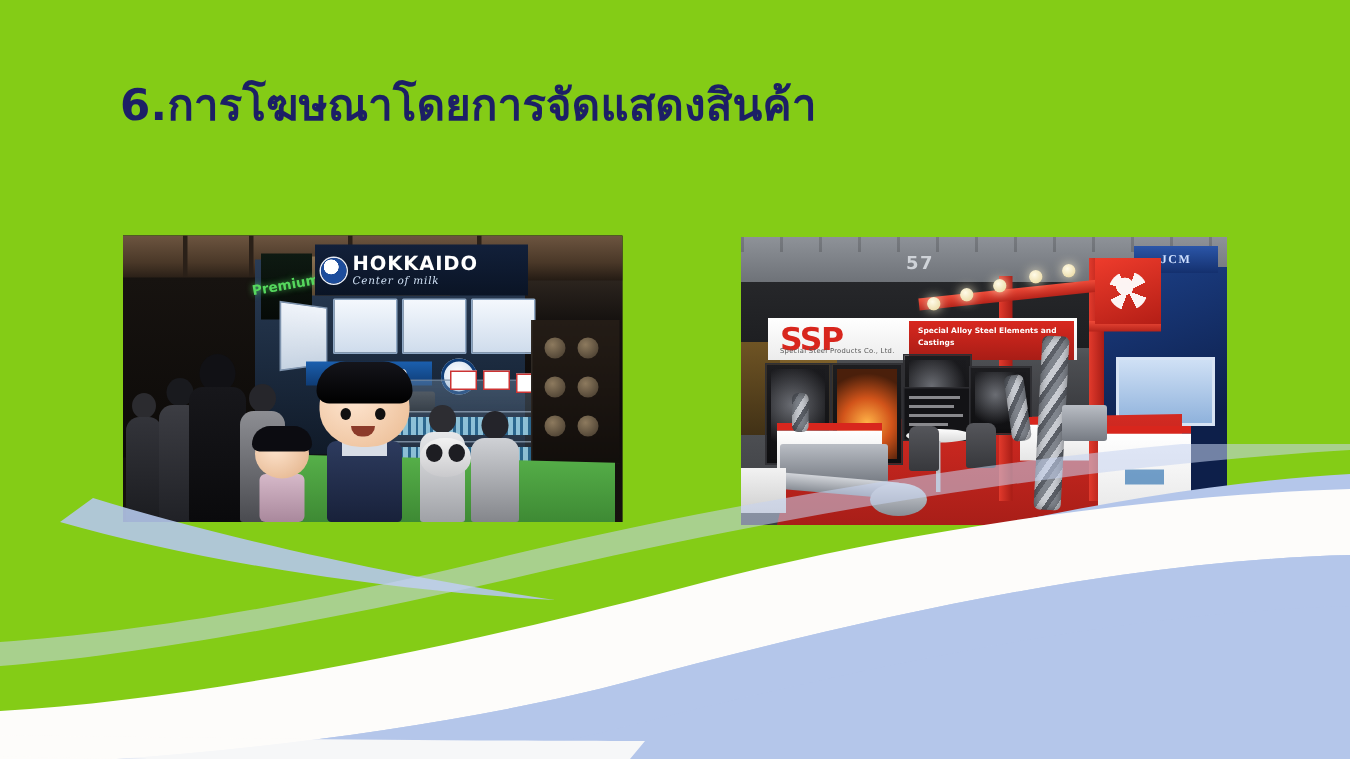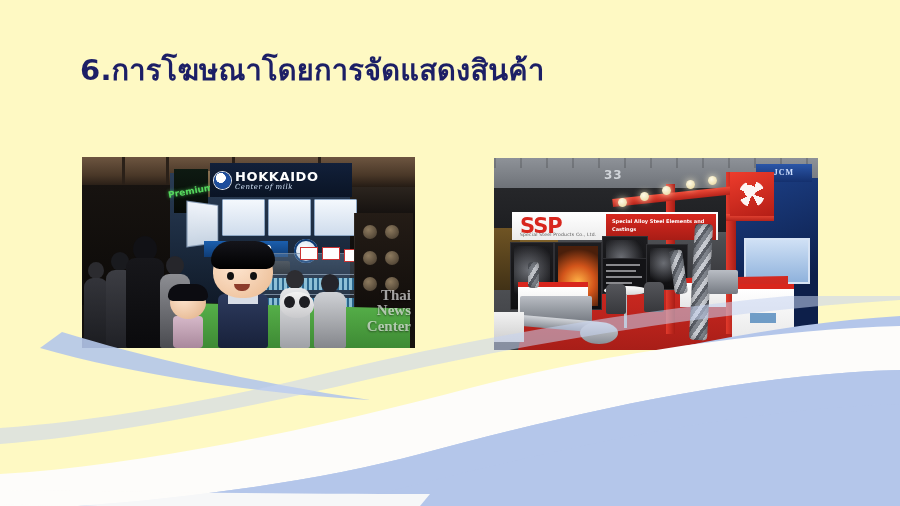--- a/index.html
+++ b/index.html
@@ -2,21 +2,21 @@
 <html><head>
 <meta charset="utf-8">
 <style>
   html,body{margin:0;padding:0;}
   body{
     width:900px;height:506px;overflow:hidden;
     background:#fdfcfa;
     font-family:"Liberation Sans","DejaVu Sans",sans-serif;
     position:relative;
   }
-  .slide{position:absolute;inset:0;overflow:hidden;background:#fef9c3;}
+  .slide{position:absolute;inset:0;overflow:hidden;background:#84cc16;}
 
   
   .title{
     position:absolute;left:80px;top:47px;
     font-size:29px;font-weight:700;
     color:#1c1f66;
     letter-spacing:.2px;
     white-space:nowrap;
     font-family:"DejaVu Sans","Liberation Sans",sans-serif;
   }
@@ -333,34 +333,29 @@
         <div class="b"></div>
           <div class="h"></div>
           <div class="hr"></div>
       </div>
       <div class="hk-cow">
         <div class="h"></div>
         <div class="p" style="left:4px"></div>
         <div class="p" style="left:19px"></div>
       </div>
 
-      <div class="hk-wm">
-        <span>Thai</span>
-        <span>News</span>
-        <span>Center</span>
-      </div>
     </div>
   </div>
 
   <div class="photo" id="photo-right">
     <div class="ph-inner">
       <div class="ssp-bg"></div>
       <div class="ssp-ceiling"></div>
       <div class="ssp-ducts"></div>
-      <div class="ssp-41">33</div>
+      <div class="ssp-41">57</div>
       <div class="ssp-darkwall"></div>
       <div class="ssp-doorway2"></div>
       <div class="ssp-doorway"></div>
       <div class="ssp-floor"></div>
 
       <div class="ssp-blue"></div>
       <div class="ssp-blue-top">
         <span>JCM</span>
       </div>
       <div class="ssp-blue-scr"></div>

